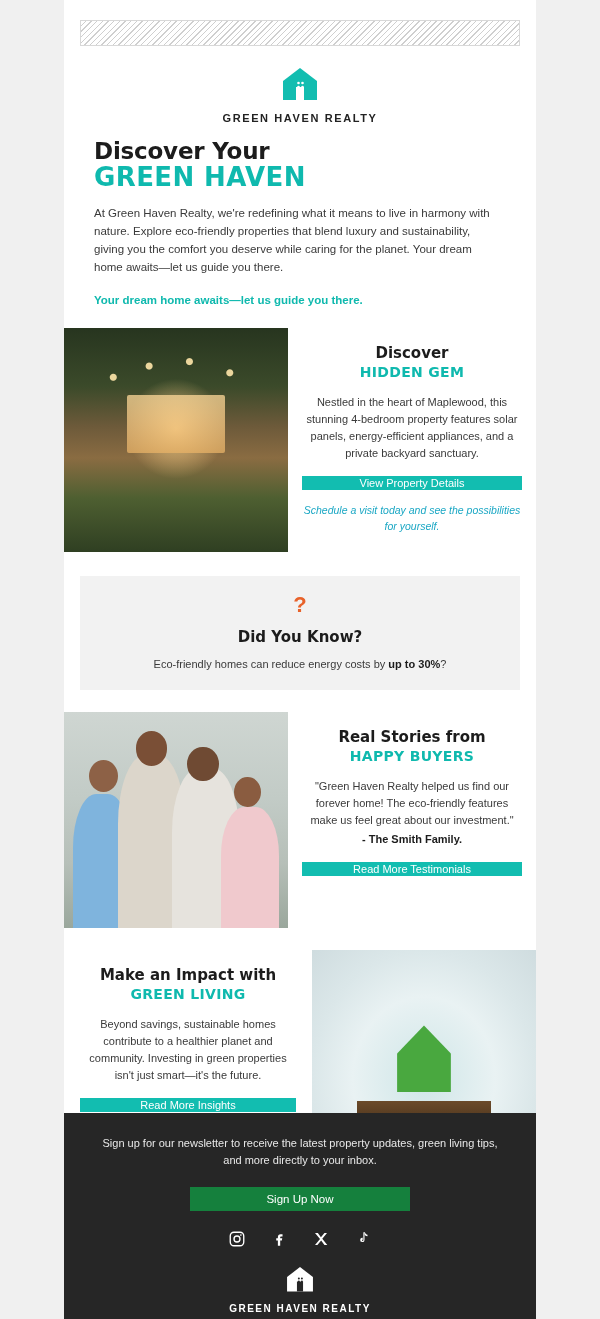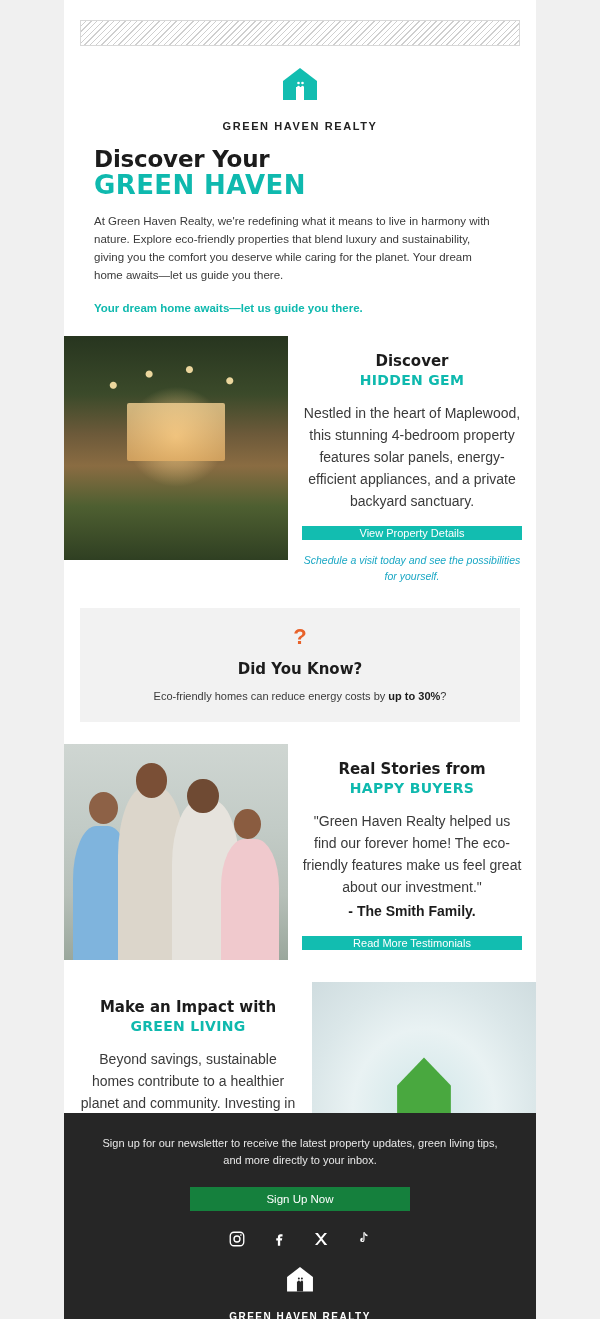--- a/index.html
+++ b/index.html
@@ -44,21 +44,21 @@
     width: 42px;
     height: 38px;
     position: relative;
   }
   .logo-mark svg { display: block; }
   .logo-text {
     font-size: 11px;
     letter-spacing: 1.6px;
     font-weight: bold;
     color: #222;
-    margin-top: 12px;
+    margin-top: 4px;
   }
   
   .hero {
     text-align: left;
     padding: 14px 42px 0 30px;
   }
   .hero h1 {
     margin: 0;
     font-size: 23px;
     line-height: 26px;
@@ -112,22 +112,22 @@
     font-family: "DejaVu Sans", sans-serif;
   }
   .feature h2 .accent {
     display: block;
     color: #0fb9ae;
     font-size: 14px;
     letter-spacing: 0.3px;
   }
   .feature p.body {
     margin: 12px 0 0 0;
-    font-size: 14px;
-    line-height: 22px;
+    font-size: 11px;
+    line-height: 17px;
     color: #3a3a3a;
   }
   .cta {
     display: block;
     margin-top: 14px;
     background: #12bdb0;
     color: #ffffff;
     font-size: 11px;
     text-align: center;
     padding: 1px 6px;

